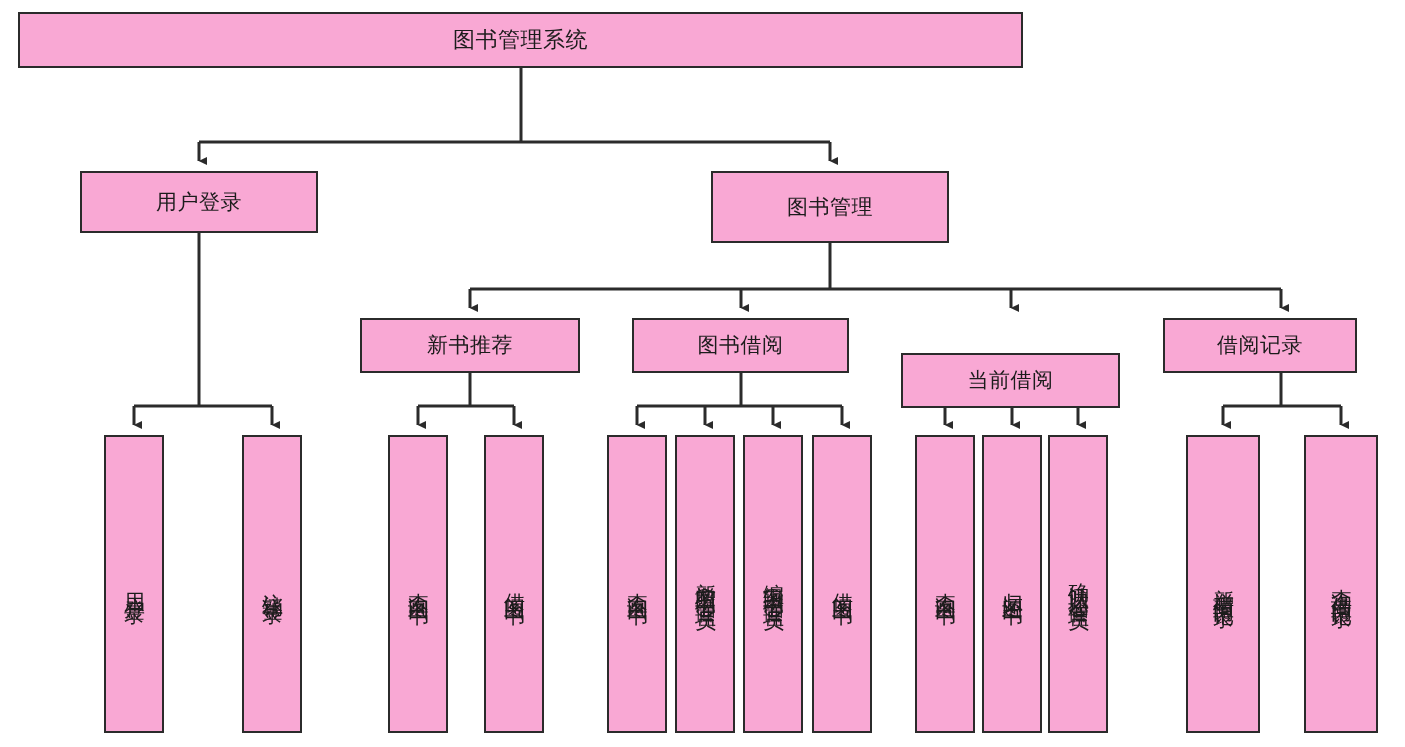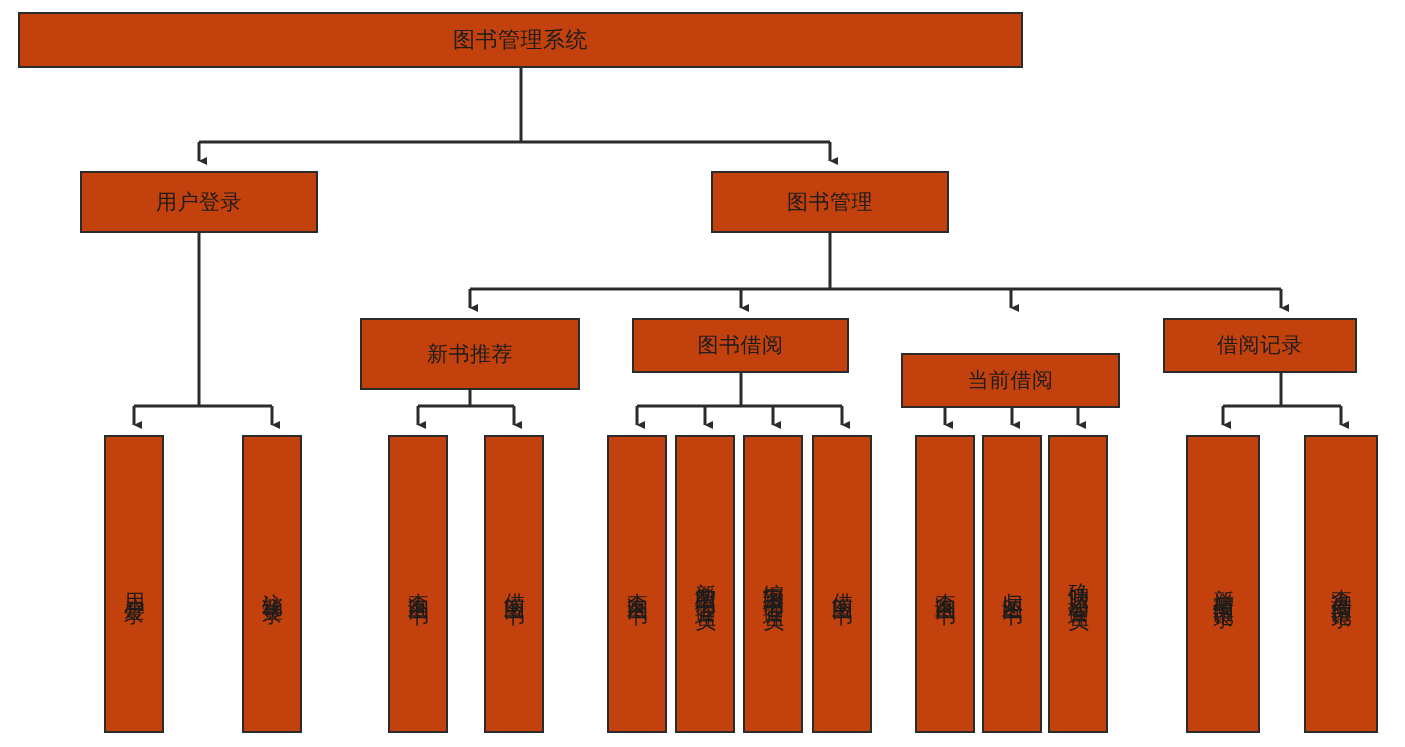--- a/index.html
+++ b/index.html
@@ -19,21 +19,21 @@
     position:absolute;
     left:0; top:0;
     width:1405px;
     height:747px;
     pointer-events:none;
   }
   .node{
     position:absolute;
     box-sizing:border-box;
     border:2.5px solid #2b2b2b;
-    background:#c2410c;
+    background:#f9a8d4;
     display:flex;
     align-items:center;
     justify-content:center;
     text-align:left;
   }
   .node .lbl{
     display:block;
     line-height:1.18;
     letter-spacing:0.5px;
     color:#1c1c1c;
@@ -114,25 +114,25 @@
       </g>
   </svg>
 
   <div class="node root h" style="left: 18px; top: 12px; width: 1005px; height: 56px;">
     <span class="lbl">图书管理系统</span>
   </div>
 
   <div class="node h" style="left: 80px; top: 171px; width: 238px; height: 62px;">
     <span class="lbl">用户登录</span>
   </div>
-  <div class="node h" style="left: 711px; top: 171px; width: 238px; height: 62px;">
+  <div class="node h" style="left: 711px; top: 171px; width: 238px; height: 72px;">
     <span class="lbl">图书管理</span>
   </div>
 
-  <div class="node h" style="left: 360px; top: 318px; width: 220px; height: 72px;">
+  <div class="node h" style="left: 360px; top: 318px; width: 220px; height: 55px;">
     <span class="lbl">新书推荐</span>
   </div>
   <div class="node h" style="left: 632px; top: 318px; width: 217px; height: 55px;">
     <span class="lbl">图书借阅</span>
   </div>
   <div class="node h" style="left: 901px; top: 318px; width: 219px; height: 55px; margin-top: 35px;">
     <span class="lbl">当前借阅</span>
   </div>
   <div class="node h" style="left: 1163px; top: 318px; width: 194px; height: 55px;">
     <span class="lbl">借阅记录</span>

